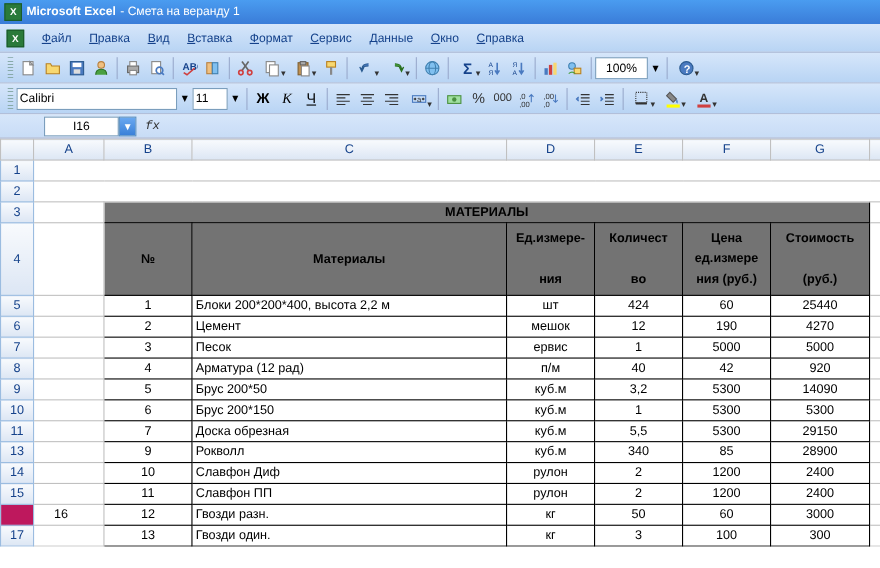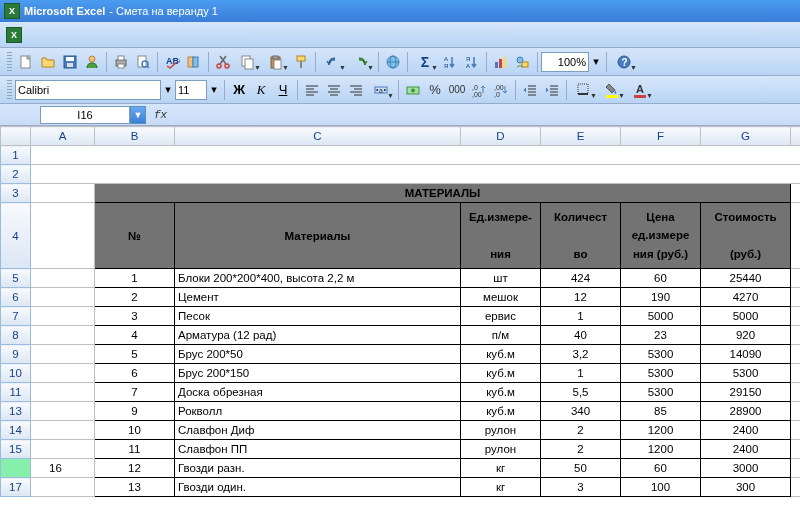--- a/index.html
+++ b/index.html
@@ -25,35 +25,35 @@
   .tb-btn.w { width: 28px; }
   .tb-sep { width: 1px; height: 20px; background: #9ac; margin: 0 3px; }
   .tb-input { height: 20px; font-size: 11px; border: 1px solid #7b9ebd; background: #fff; padding: 0 2px; }
   .dd-arrow { font-size: 7px; color: #333; position: absolute; right: 1px; bottom: 2px; }
   
   
   .tb-btn svg { width: 16px; height: 16px; }
   
   
   .formulabar { background: linear-gradient(to bottom, #d6e6fa, #c8dcf6); height: 22px; display: flex; align-items: center; padding: 2px 4px; border-bottom: 1px solid #9ac; }
-  .namebox { width: 90px; height: 18px; border: 1px solid #7b9ebd; background: #fff; padding: 1px 4px; font-size: 11px; text-align: center; margin-left: 36px; }
+  .namebox { width: 68px; height: 18px; border: 1px solid #7b9ebd; background: #fff; padding: 1px 4px; font-size: 11px; text-align: center; margin-left: 36px; }
   .nb-arrow { width: 16px; height: 18px; background: linear-gradient(to bottom, #6aa8f0, #3a80d8); color: #fff; display: flex; align-items: center; justify-content: center; font-size: 9px; border: 1px solid #5a90c0; }
   .fx { margin: 0 8px; font-style: italic; font-size: 11px; color: #333; font-family: Liberation Mono, monospace; }
   
   
   .grid-wrap { overflow: hidden; }
   table.grid { border-collapse: collapse; table-layout: fixed; width: 800px; }
   table.grid th, table.grid td { border: 1px solid #c0c0c0; height: 19px; padding: 0; font-size: 11.5px; vertical-align: middle; }
   
   
   .colhdr th { background: linear-gradient(to bottom, #f8fafd, #dce6f4); color: #15428b; font-weight: normal; text-align: center; height: 20px; border: 1px solid #9bbce0; }
   
   
   .rowhdr { background: linear-gradient(to bottom, #f8fafd, #dce6f4); color: #15428b; text-align: center; border: 1px solid #9bbce0 !important; font-weight: normal; }
-  .rowhdr.active { background: #86efac; color: #000; padding-left: 48px; }
+  .rowhdr.active { background: #be185d; color: #000; padding-left: 48px; }
   
   
   td { background: #fff; }
   td .cell { padding: 1px 3px; white-space: nowrap; overflow: hidden; }
   td.bb { border: 1px solid #000 !important; }
   .yellow { background: #737373; }
   .center { text-align: center; }
   .bold { font-weight: bold; }
   .sz14 { font-size: 15px; }
   .sz12 { font-size: 13px; }
@@ -68,20 +68,31 @@
 <div class="titlebar">
   <span class="icon">X</span>
   <span class="appname">Microsoft Excel</span>
   <span class="docname">- Смета на веранду 1</span>
 </div>
 
 <div class="menubar">
   <div class="wicon">
       <span>X</span>
     </div>
+  <div id="menu-items" style="display: flex;">
+      <div class="menu-item"><u>Ф</u>айл</div>
+      <div class="menu-item"><u>П</u>равка</div>
+      <div class="menu-item"><u>В</u>ид</div>
+      <div class="menu-item"><u>В</u>ставка</div>
+      <div class="menu-item"><u>Ф</u>ормат</div>
+      <div class="menu-item"><u>С</u>ервис</div>
+      <div class="menu-item"><u>Д</u>анные</div>
+      <div class="menu-item"><u>О</u>кно</div>
+      <div class="menu-item"><u>С</u>правка</div>
+    </div>
 </div>
 
 <div class="toolbar">
   <div class="tb-grip"></div>
   <div class="tb-btn">
       <svg viewBox="0 0 16 16">
         <rect x="3" y="2" width="9" height="12" fill="#fff" stroke="#888"></rect>
         <path d="M9 2 L12 5 L9 5 Z" fill="#ddd" stroke="#888"></path>
       </svg>
     </div>
@@ -207,21 +218,21 @@
       </svg>
     </div>
   <div class="tb-btn">
       <svg viewBox="0 0 16 16">
         <circle cx="5" cy="6" r="3" fill="#80c0f0" stroke="#4080b0"></circle>
         <rect x="7" y="8" width="6" height="5" fill="#f8d870" stroke="#b88020"></rect>
         <path d="M2 13 Q5 10 8 13" fill="none" stroke="#4aa040"></path>
       </svg>
     </div>
   <div class="tb-sep"></div>
-  <input class="tb-input" style="width: 48px; text-align: right;" value="100%">
+  <input class="tb-input" style="width: 48px; text-align: center;" value="100%">
   <div class="tb-btn" style="width:14px">▾</div>
   <div class="tb-sep"></div>
   <div class="tb-btn w">
       <svg viewBox="0 0 16 16">
         <circle cx="8" cy="8" r="6" fill="#4a7ac0" stroke="#2a5a90"></circle>
         <text x="5.5" y="12" font-size="10" fill="#fff" font-weight="bold">?</text>
       </svg>
       <span class="dd-arrow">▼</span>
     </div>
 </div>
@@ -487,21 +498,21 @@
           <td class="bb">
             <div class="cell">Арматура (12 рад)</div>
           </td>
           <td class="bb center">
             <div class="cell">п/м</div>
           </td>
           <td class="bb center">
             <div class="cell">40</div>
           </td>
           <td class="bb center">
-            <div class="cell">23</div>
+            <div class="cell">42</div>
           </td>
           <td class="bb center">
             <div class="cell">920</div>
           </td>
           <td></td>
         </tr>
         <tr>
           <th class="rowhdr">9</th>
           <td></td>
           <td class="bb center">

